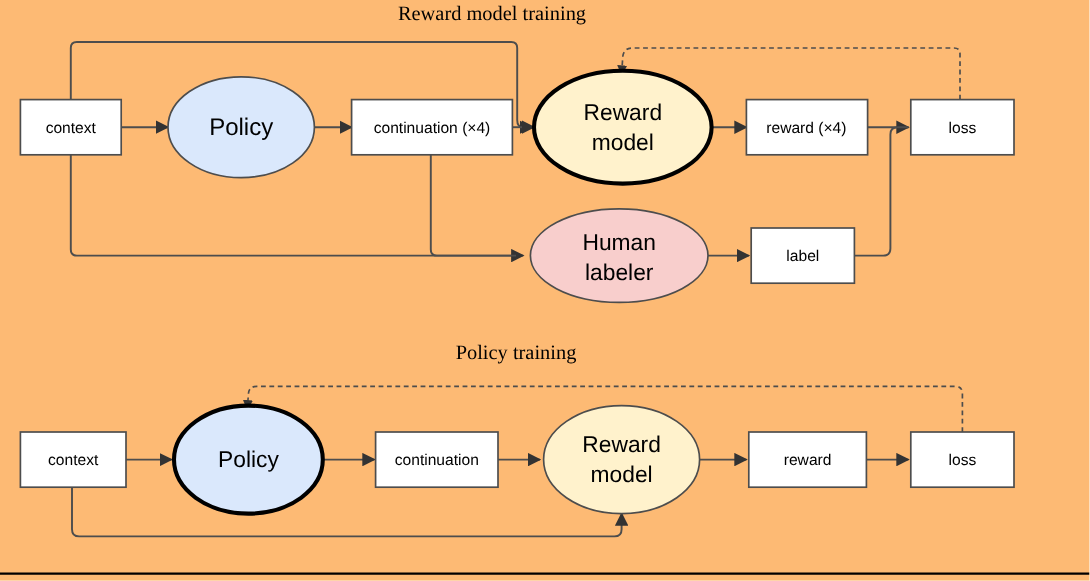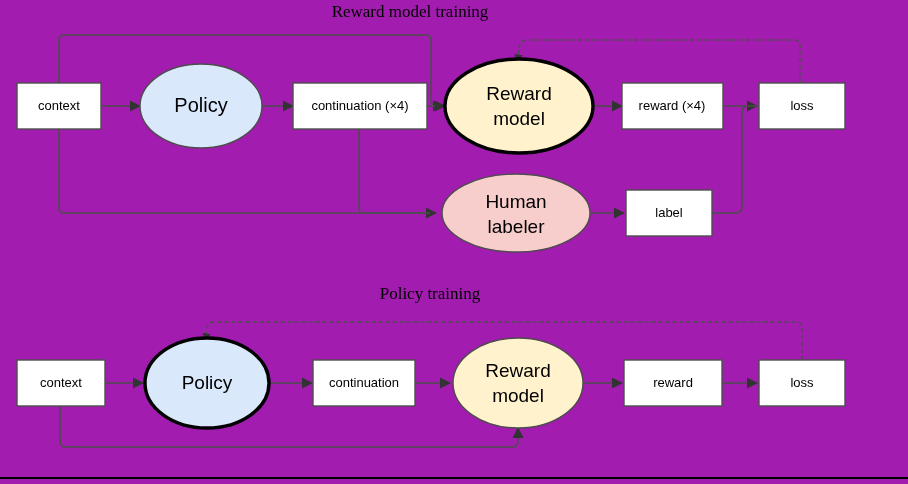--- a/index.html
+++ b/index.html
@@ -1,18 +1,18 @@
 <!DOCTYPE html>
 <html><head>
 <meta charset="utf-8">
 <style>
   html,body{margin:0;padding:0;background:#ffffff;}
   body{width:908px;height:484px;overflow:hidden;
        font-family:"Liberation Sans", sans-serif;}
-  #root{position:relative;width:908px;height:484px;background:#a21caf;}
+  #root{position:relative;width:908px;height:484px;background:#fdba74;}
   svg{display:block;}
   .nodeLabel{font-family:"Liberation Sans", sans-serif;fill:#000;text-anchor:middle;dominant-baseline:middle;}
   .title{font-family:"Liberation Serif", serif;fill:#000;text-anchor:middle;dominant-baseline:middle;font-size:17px;}
   .boxfill{fill:#ffffff;stroke:#4d4d4d;stroke-width:1.4;}
   .edge{fill:none;stroke:#4d4d4d;stroke-width:1.6;}
   .edge-dash{fill:none;stroke:#4d4d4d;stroke-width:1.4;stroke-dasharray:4 3;}
   .thick{stroke:#000000;stroke-width:3.4;}
   .thin{stroke:#4d4d4d;stroke-width:1.4;}
   .baseline{stroke:#000;stroke-width:2;}
 </style>

